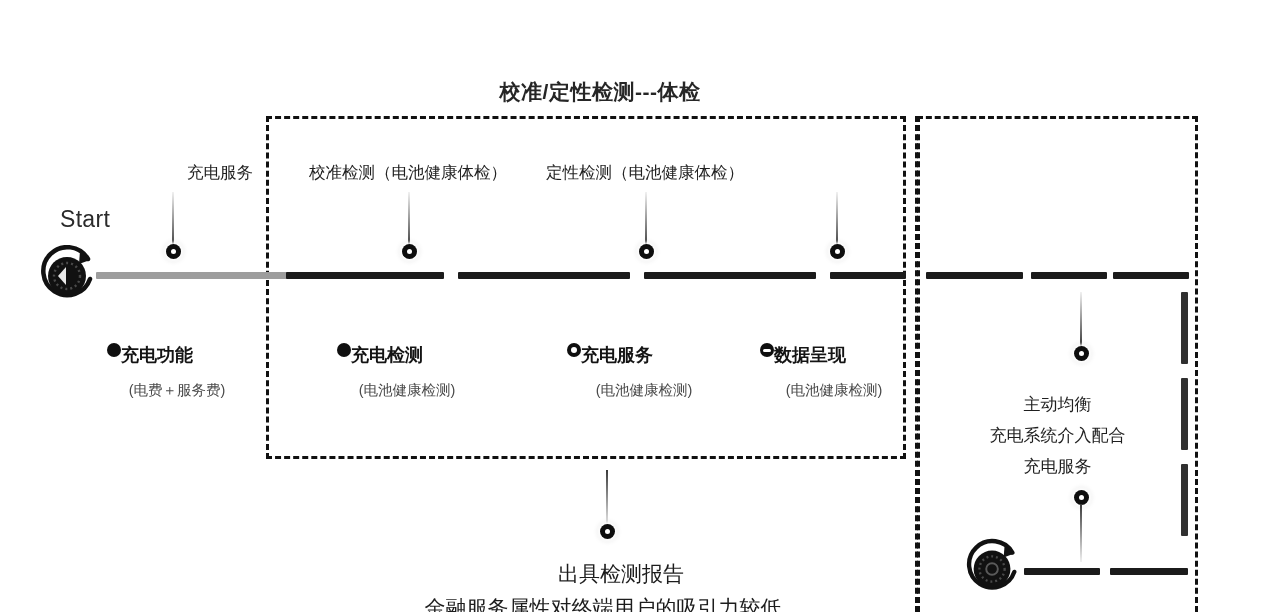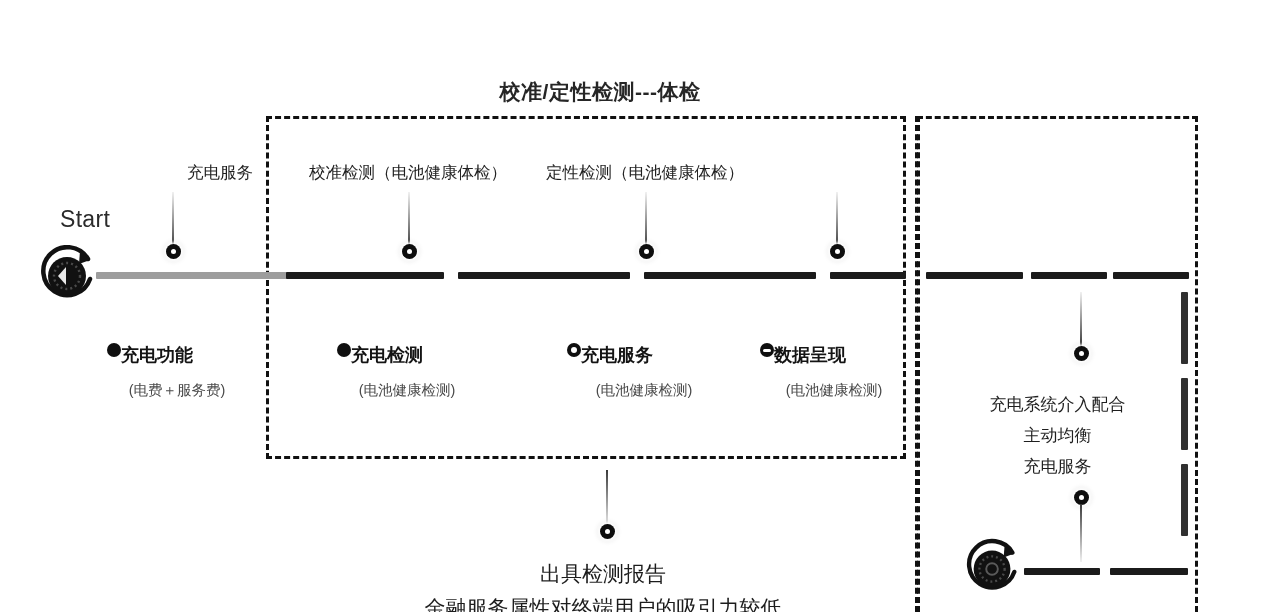--- a/index.html
+++ b/index.html
@@ -243,35 +243,35 @@
   <div class="item-title" style="left:760px; top:343px;">
     <span class="bullet ring2"></span>
     <span>数据呈现</span>
   </div>
   <div class="item-sub" style="left:749px; top:381px; width:170px;">(电池健康检测)</div>
 
   <div class="stem-up" style="left:1080px; top:292px; height:54px;"></div>
   <div class="dot" style="left:1074px; top:346px;"></div>
 
   <div class="multiline" style="left:940px; top:389px; width:235px;">
+    <div>主动均衡</div>
     <div>充电系统介入配合</div>
-    <div>主动均衡</div>
     <div>充电服务</div>
   </div>
 
   <div class="dot" style="left:1074px; top:490px;"></div>
   <div class="stem-down" style="left:1080px; top:504px; height:58px;"></div>
 
   <svg class="knob" style="left:962px; top:538px;" width="62" height="62" viewBox="0 0 64 62">
     <path d="M52 14 A24 24 0 1 0 54 34" fill="none" stroke="#111" stroke-width="4.5" stroke-linecap="round"></path>
     <path d="M44 6 L54 15 L43 19 Z" fill="#111"></path>
     <circle cx="31" cy="31" r="19" fill="#111"></circle>
     <circle cx="31" cy="31" r="13" fill="none" stroke="#4a4a4a" stroke-width="2.4" stroke-dasharray="2 3"></circle>
     <circle cx="31" cy="31" r="6" fill="none" stroke="#5a5a5a" stroke-width="2"></circle>
   </svg>
 
   <div class="stem-down" style="left:606px; top:470px; height:58px;"></div>
   <div class="dot" style="left:600px; top:524px;"></div>
 
-  <div class="bottom-title" style="left:483px; top:560px; width:240px;">出具检测报告</div>
+  <div class="bottom-title" style="left:501px; top:560px; width:240px;">出具检测报告</div>
   <div class="bottom-sub" style="left:393px; top:594px; width:420px;">金融服务属性对终端用户的吸引力较低</div>
 
 </div>
 
 </body></html>

